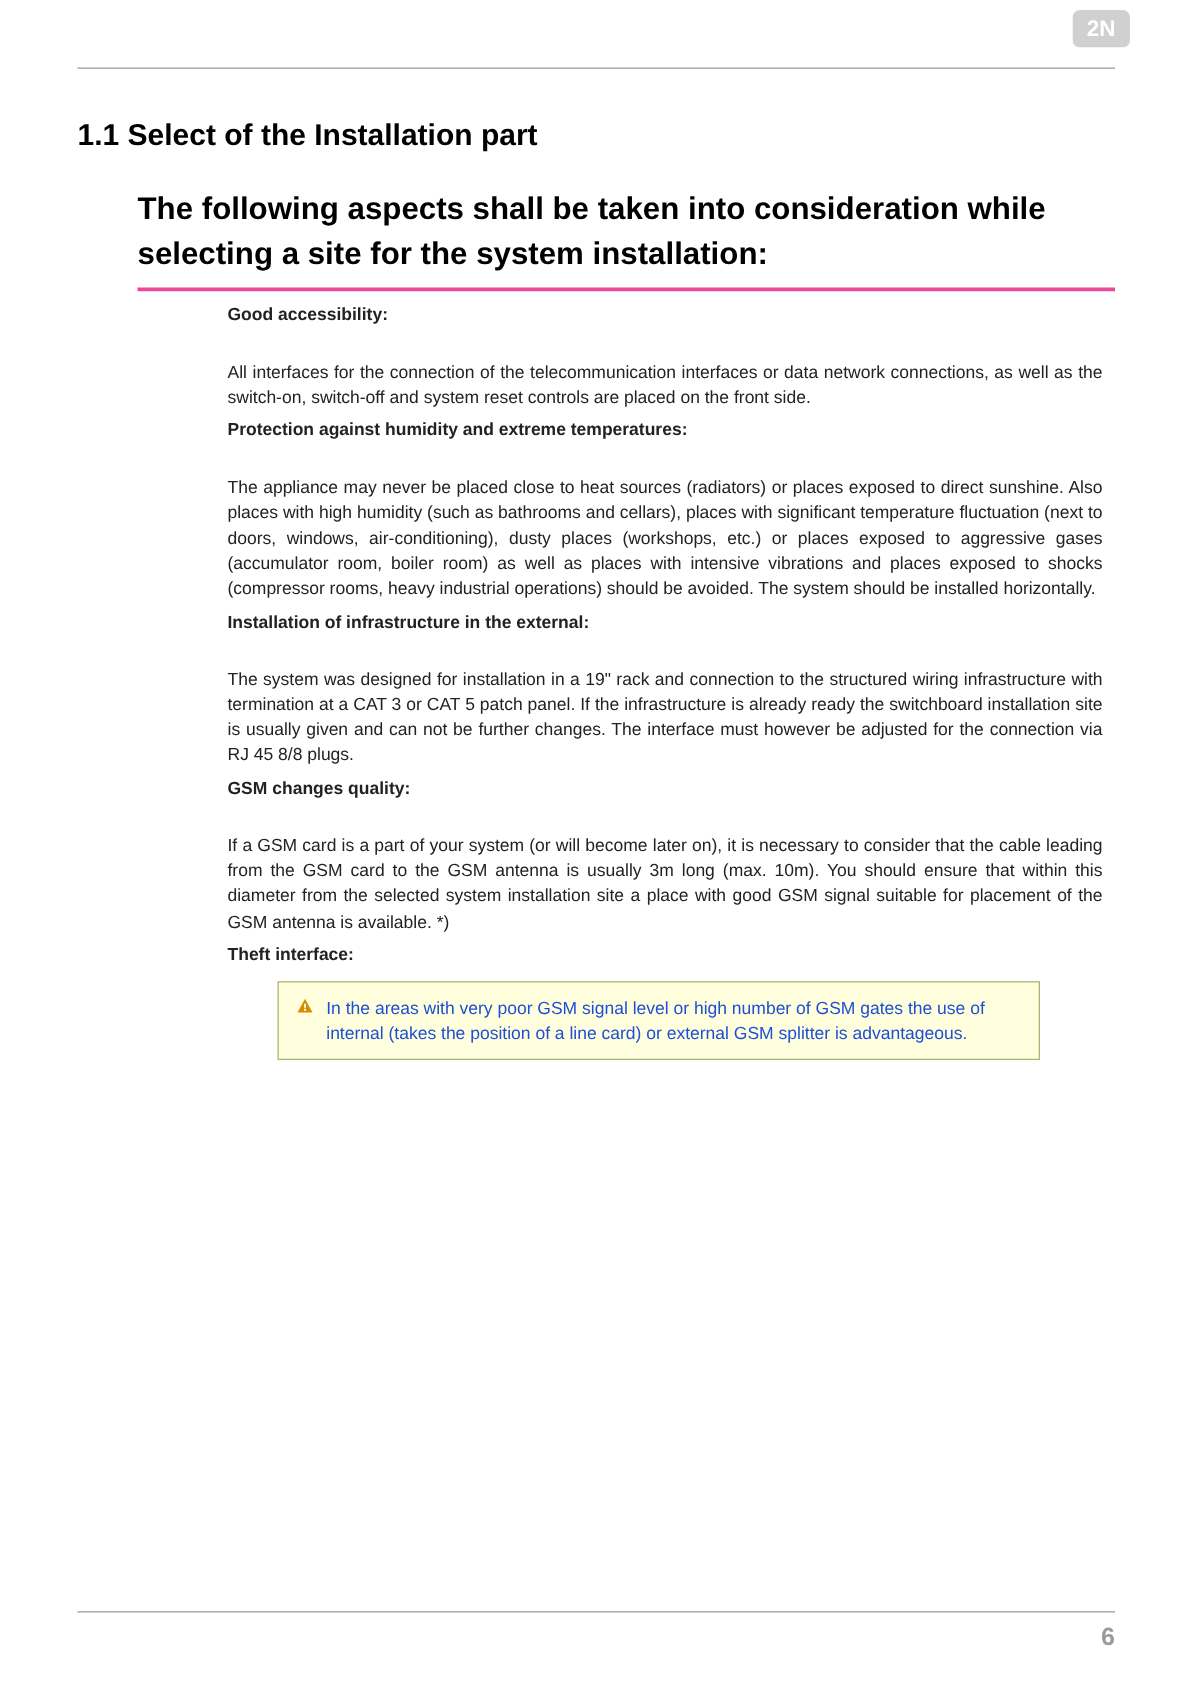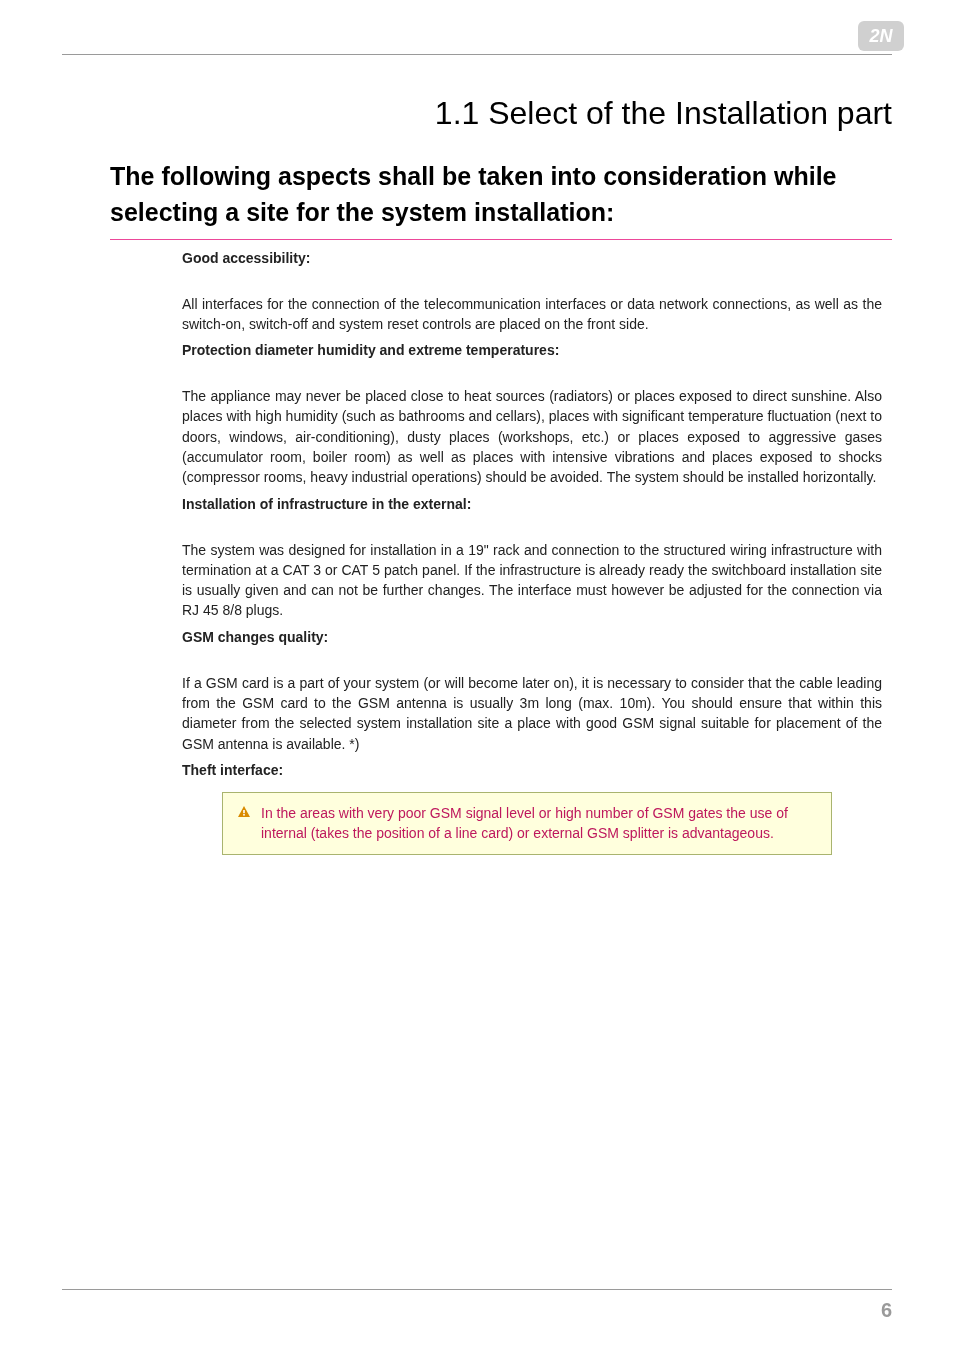--- a/index.html
+++ b/index.html
@@ -10,48 +10,46 @@
     color: #222222;
     position: relative;
   }
   .page {
     padding: 28px 62px 28px 62px;
     position: relative;
     height: 100%;
   }
   .logo {
     position: absolute;
-    top: 21px;
+    top: 8px;
     right: 50px;
     width: 46px;
     height: 30px;
-    font-style: italic;
   }
   .top-rule {
     border: none;
     border-top: 1px solid #9a9a9a;
     margin-top: 26px;
     margin-bottom: 40px;
   }
   h1.main-title {
     font-family: Arial, Helvetica, sans-serif;
-    font-weight: 400;
-    font-size: 32px;
+    font-weight: 700;
+    font-size: 24px;
     color: #000000;
     margin-bottom: 26px;
-    text-align: right;
   }
   h2.sub-title {
     font-family: Arial, Helvetica, sans-serif;
     font-weight: 700;
     font-size: 25px;
     color: #000000;
     line-height: 1.45;
     padding-bottom: 8px;
-    border-bottom: 1px solid #ec4899;
+    border-bottom: 3px solid #ec4899;
     margin-left: 48px;
     margin-bottom: 10px;
   }
   .content-block {
     margin-left: 120px;
     margin-right: 10px;
   }
   .section-heading {
     font-weight: 700;
     font-size: 14px;
@@ -76,21 +74,21 @@
     align-items: flex-start;
   }
   .callout .warn-icon {
     flex: 0 0 auto;
     margin-right: 10px;
     margin-top: 2px;
   }
   .callout .callout-text {
     font-size: 14px;
     line-height: 1.45;
-    color: #be185d;
+    color: #1d4ed8;
   }
   .bottom-rule {
     position: absolute;
     bottom: 60px;
     left: 62px;
     right: 62px;
     border: none;
     border-top: 1px solid #9a9a9a;
   }
   .page-number {
@@ -119,21 +117,21 @@
 
   <h1 class="main-title">1.1 Select of the Installation part</h1>
 
   <h2 class="sub-title">The following aspects shall be taken into consideration while selecting a site for the system installation:</h2>
 
   <div class="content-block">
 
     <div class="section-heading">Good accessibility:</div>
     <p class="body-text">All interfaces for the connection of the telecommunication interfaces or data network connections, as well as the switch-on, switch-off and system reset controls are placed on the front side.</p>
 
-    <div class="section-heading">Protection diameter humidity and extreme temperatures:</div>
+    <div class="section-heading">Protection against humidity and extreme temperatures:</div>
     <p class="body-text">The appliance may never be placed close to heat sources (radiators) or places exposed to direct sunshine. Also places with high humidity (such as bathrooms and cellars), places with significant temperature fluctuation (next to doors, windows, air-conditioning), dusty places (workshops, etc.) or places exposed to aggressive gases (accumulator room, boiler room) as well as places with intensive vibrations and places exposed to shocks (compressor rooms, heavy industrial operations) should be avoided. The system should be installed horizontally.</p>
 
     <div class="section-heading">Installation of infrastructure in the external:</div>
     <p class="body-text">The system was designed for installation in a 19" rack and connection to the structured wiring infrastructure with termination at a CAT 3 or CAT 5 patch panel. If the infrastructure is already ready the switchboard installation site is usually given and can not be further changes. The interface must however be adjusted for the connection via RJ 45 8/8 plugs.</p>
 
     <div class="section-heading">GSM changes quality:</div>
     <p class="body-text">If a GSM card is a part of your system (or will become later on), it is necessary to consider that the cable leading from the GSM card to the GSM antenna is usually 3m long (max. 10m). You should ensure that within this diameter from the selected system installation site a place with good GSM signal suitable for placement of the GSM antenna is available. *)</p>
 
     <div class="section-heading">Theft interface:</div>
 

